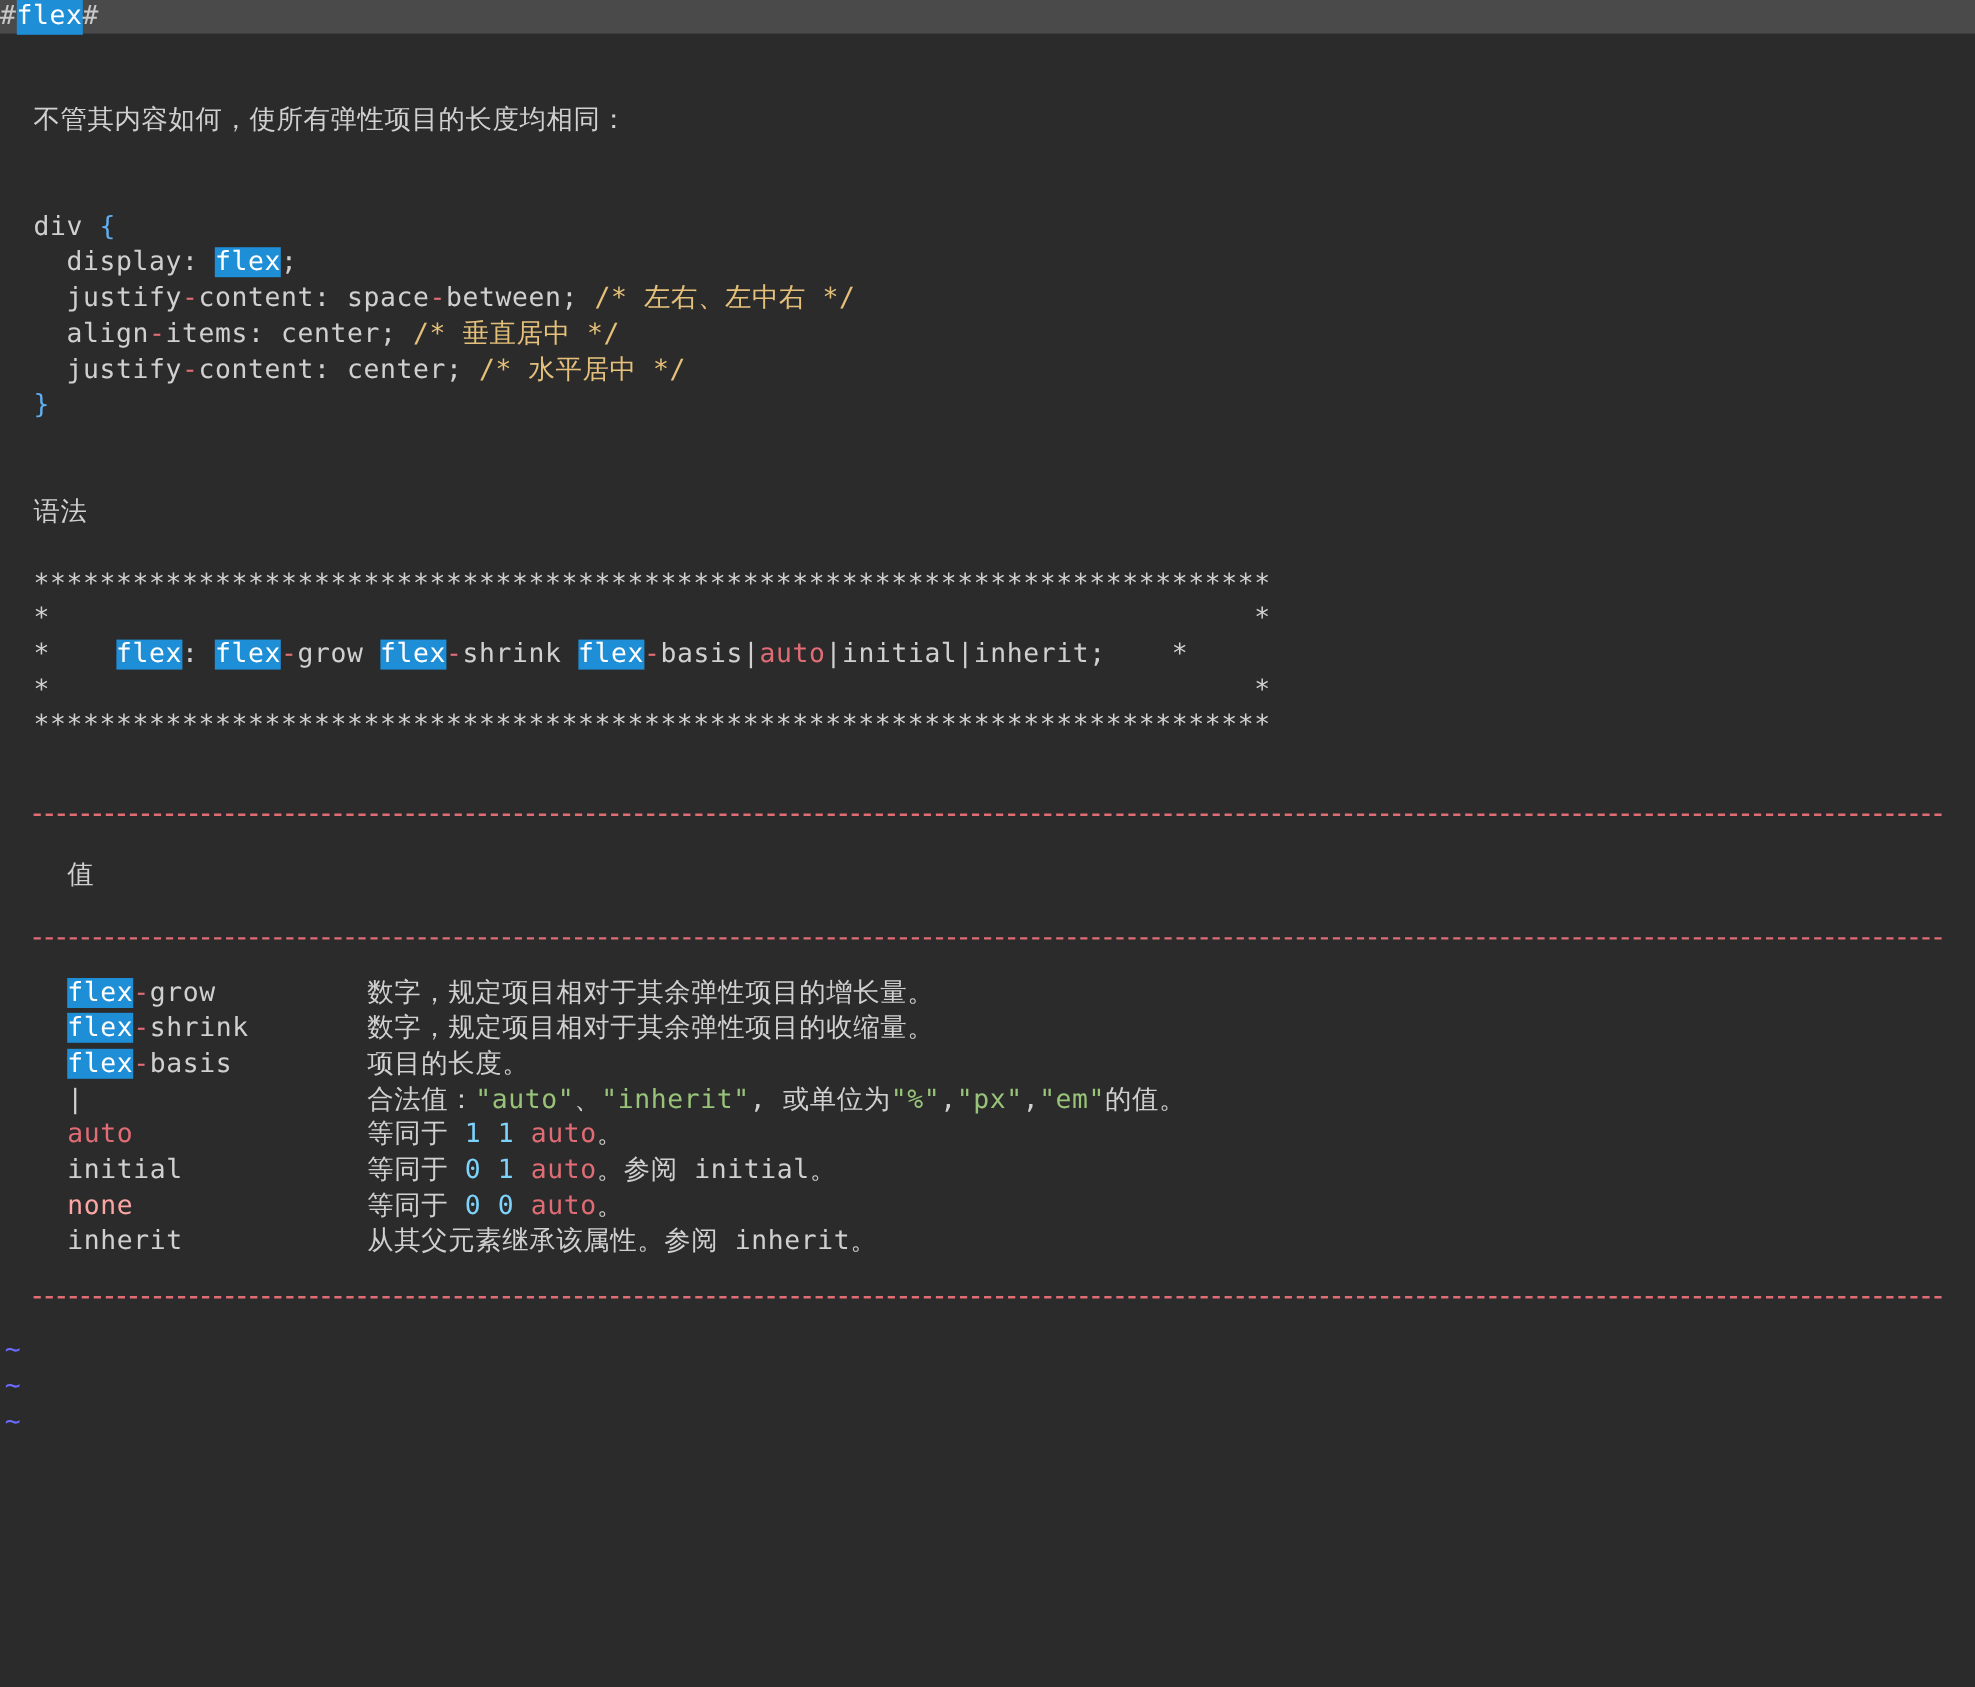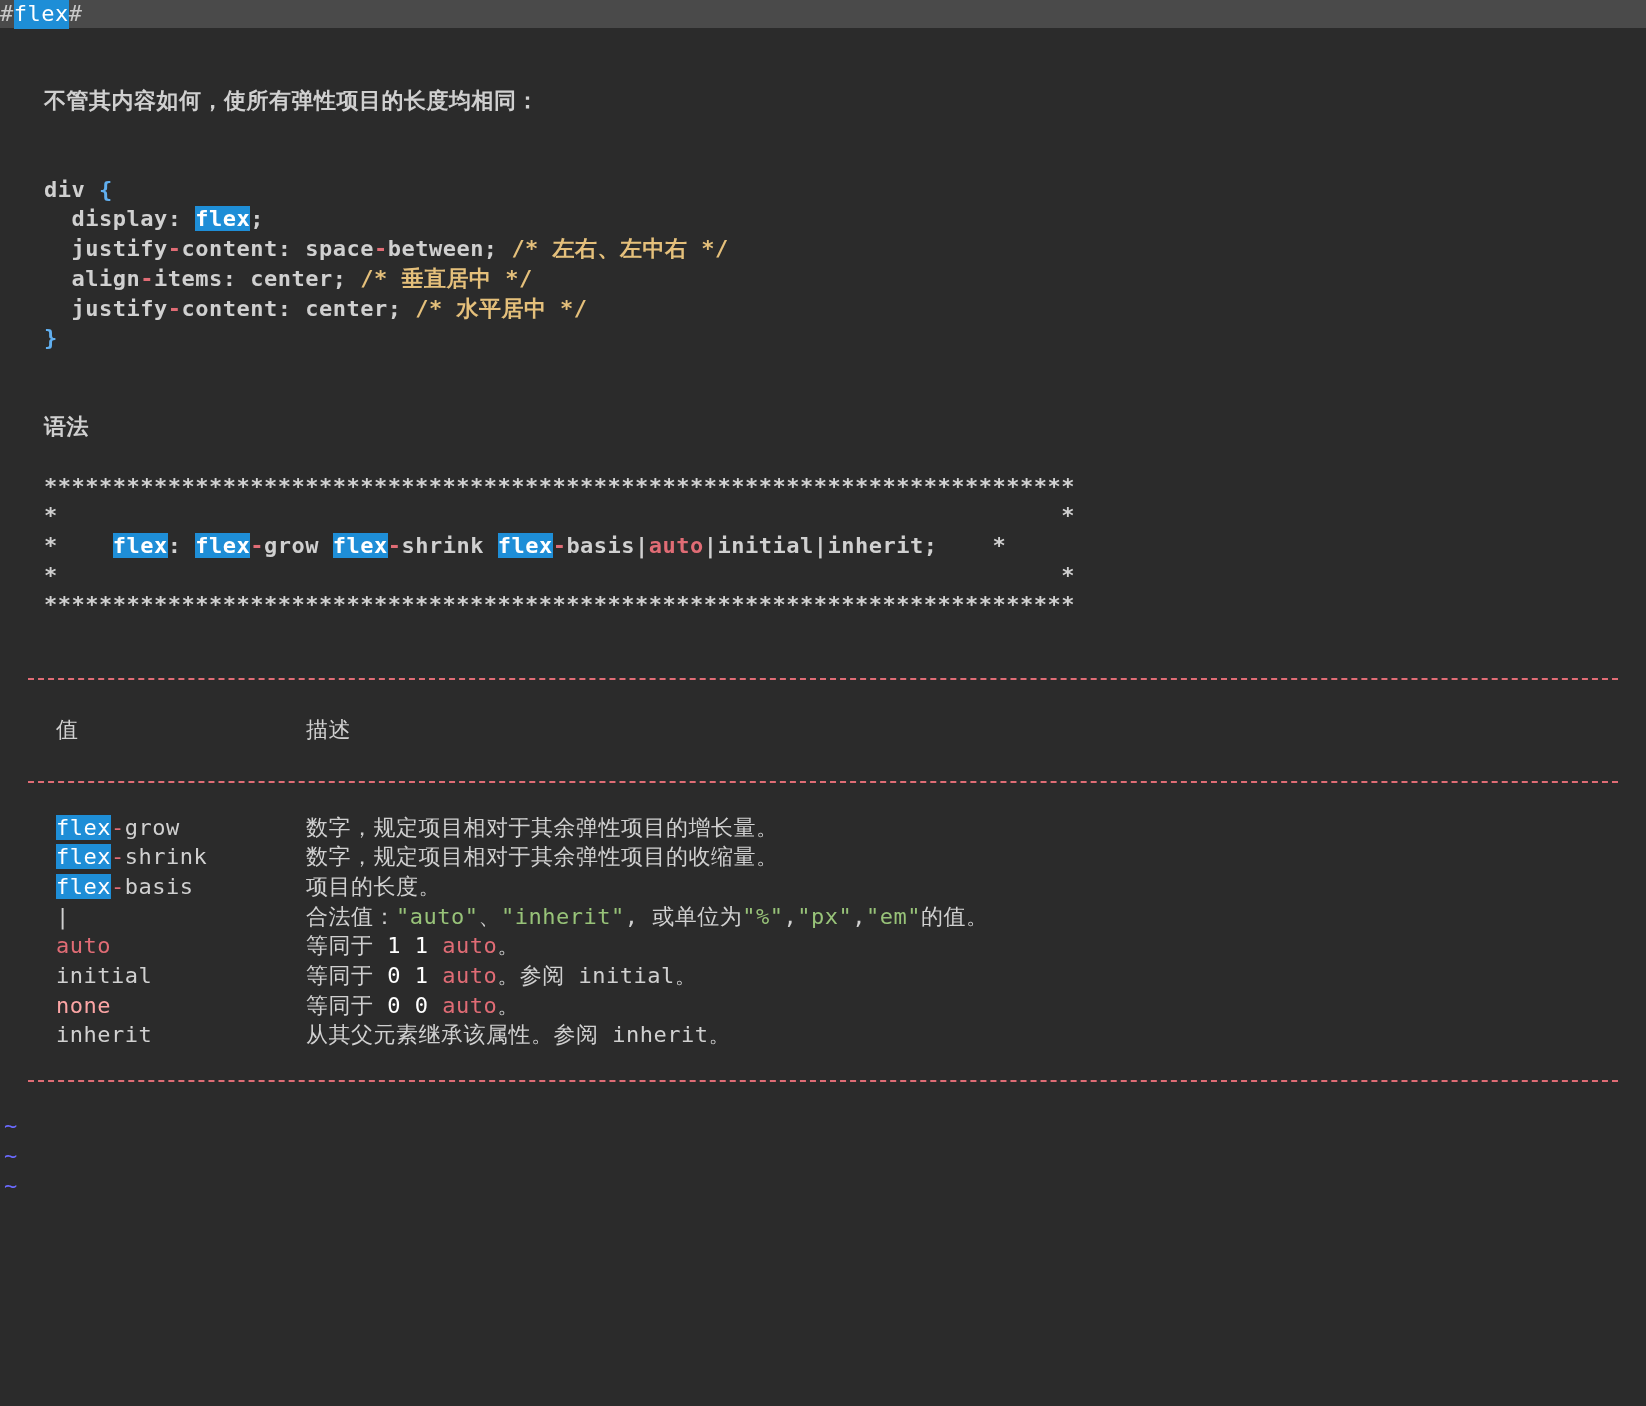--- a/index.html
+++ b/index.html
@@ -20,30 +20,29 @@
     height: 28px;
     display: flex;
     align-items: center;
   }
   .titlebar .hash { color: #c8c8c8; }
   .hl {
     background: #1e8ed7;
     color: #ffffff;
   }
   .content {
-    padding: 28px 28px 0 44px;
+    padding: 28px 28px 0 28px;
     white-space: pre;
-    font-weight: bold;
   }
   .white  { color: #d0d0d0; }
   .yellow { color: #e5c07b; }
   .blue   { color: #61afef; }
   .red    { color: #e06c75; }
   .green  { color: #fca5a5; }
-  .orange { color: #ffffff; }
+  .orange { color: #7dd3fc; }
   .string { color: #98c379; }
   .purple { color: #6b6bff; }
 
   hr.dash {
     border: none;
     border-top: 2px dashed #e06c75;
     margin: 0;
   }
   .tablewrap {
     padding: 0 28px;
@@ -88,20 +87,19 @@
 <span class="white">*                                                                         *</span>
 <span class="white">***************************************************************************</span>
 </div>
 
 <div class="spacer"></div>
 
 <div class="tablewrap">
 <hr class="dash">
 <div class="row" style="padding:6px 0;">
   <div class="col-v white">值</div>
-  <div class="col-d white">描述</div>
 </div>
 <hr class="dash">
 <div id="table-body"><div class="row"><div class="col-v"><span class="hl">flex</span><span class="red">-</span><span class="white">grow</span></div><div class="col-d"><span class="white">数字，规定项目相对于其余弹性项目的增长量。</span></div></div><div class="row"><div class="col-v"><span class="hl">flex</span><span class="red">-</span><span class="white">shrink</span></div><div class="col-d"><span class="white">数字，规定项目相对于其余弹性项目的收缩量。</span></div></div><div class="row"><div class="col-v"><span class="hl">flex</span><span class="red">-</span><span class="white">basis</span></div><div class="col-d"><span class="white">项目的长度。</span></div></div><div class="row"><div class="col-v"><span class="white">|</span></div><div class="col-d"><span class="white">合法值：</span><span class="string">"auto"</span><span class="white">、</span><span class="string">"inherit"</span><span class="white">, 或单位为</span><span class="string">"%"</span><span class="white">,</span><span class="string">"px"</span><span class="white">,</span><span class="string">"em"</span><span class="white">的值。</span></div></div><div class="row"><div class="col-v"><span class="red">auto</span></div><div class="col-d"><span class="white">等同于 </span><span class="orange">1 1</span><span class="white"> </span><span class="red">auto</span><span class="white">。</span></div></div><div class="row"><div class="col-v"><span class="white">initial</span></div><div class="col-d"><span class="white">等同于 </span><span class="orange">0 1</span><span class="white"> </span><span class="red">auto</span><span class="white">。参阅 initial。</span></div></div><div class="row"><div class="col-v"><span class="green">none</span></div><div class="col-d"><span class="white">等同于 </span><span class="orange">0 0</span><span class="white"> </span><span class="red">auto</span><span class="white">。</span></div></div><div class="row"><div class="col-v"><span class="white">inherit</span></div><div class="col-d"><span class="white">从其父元素继承该属性。参阅 inherit。</span></div></div></div>
 <hr class="dash">
 </div>
 
 <div class="tilde-lines" id="tildes"><div class="purple">~</div><div class="purple">~</div><div class="purple">~</div></div>
 
 </body></html>

